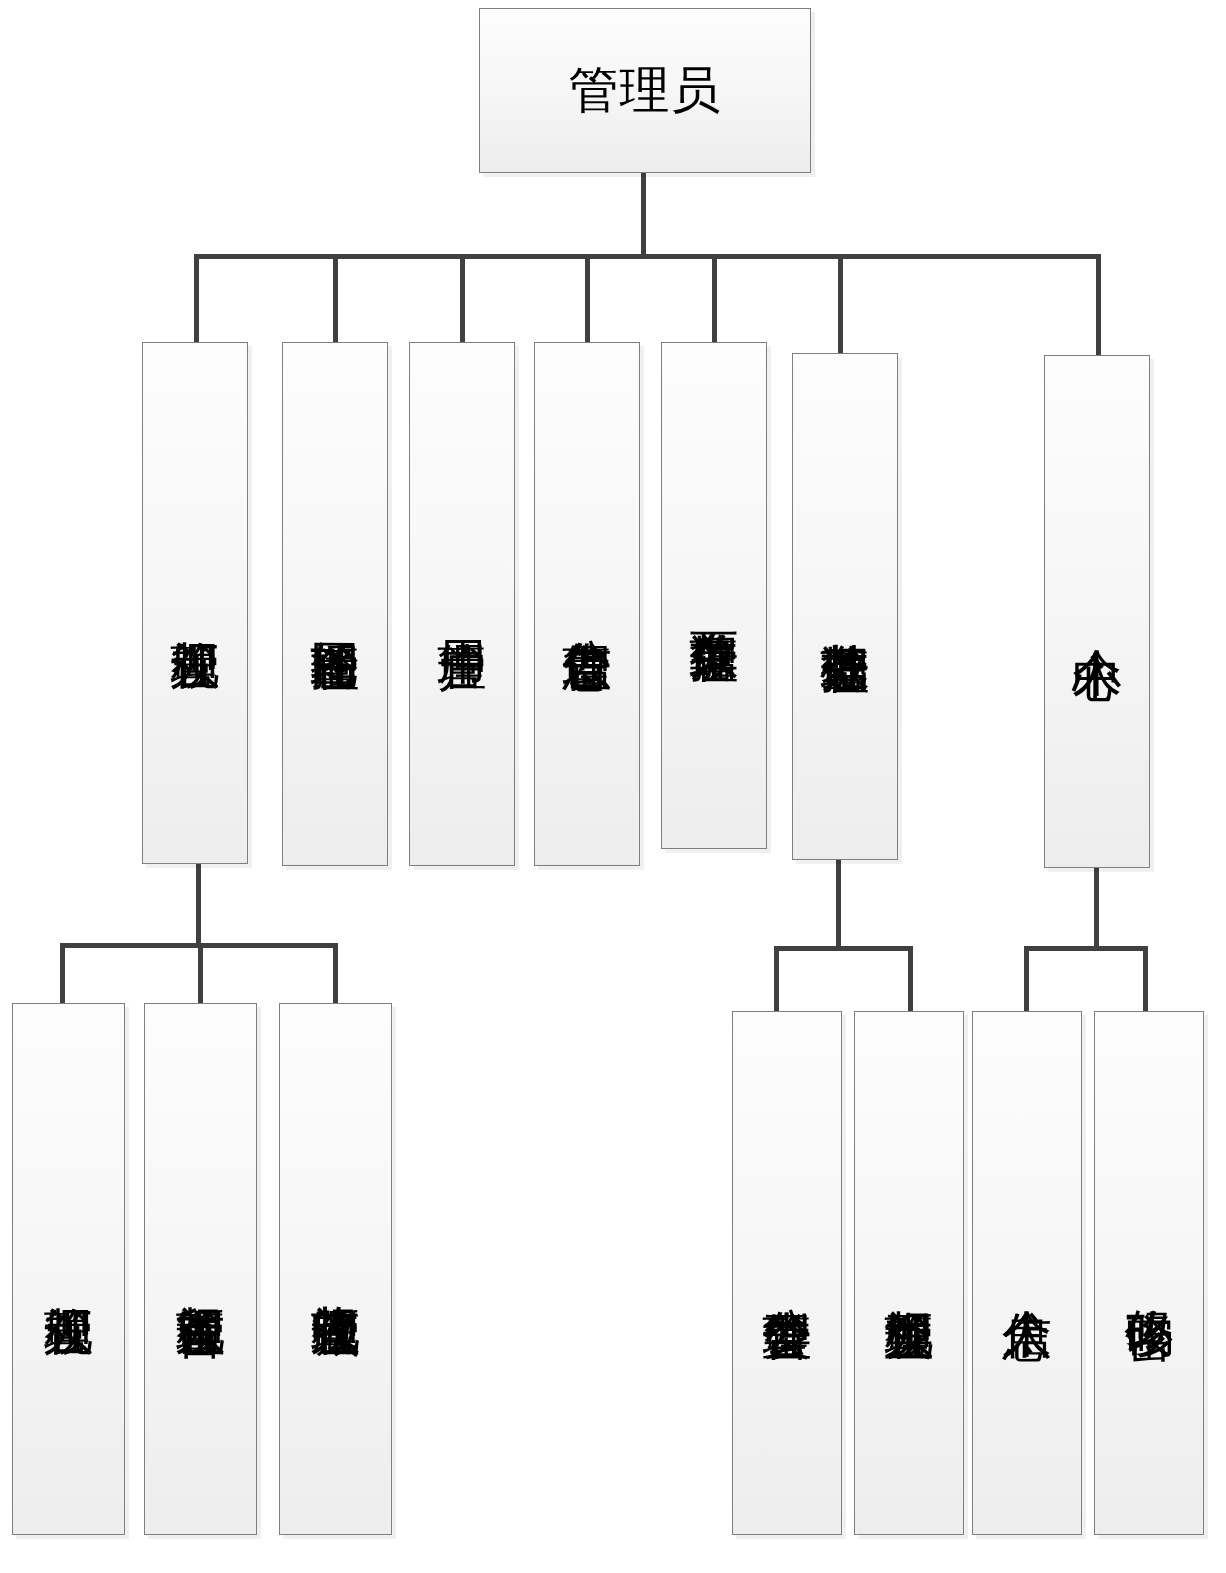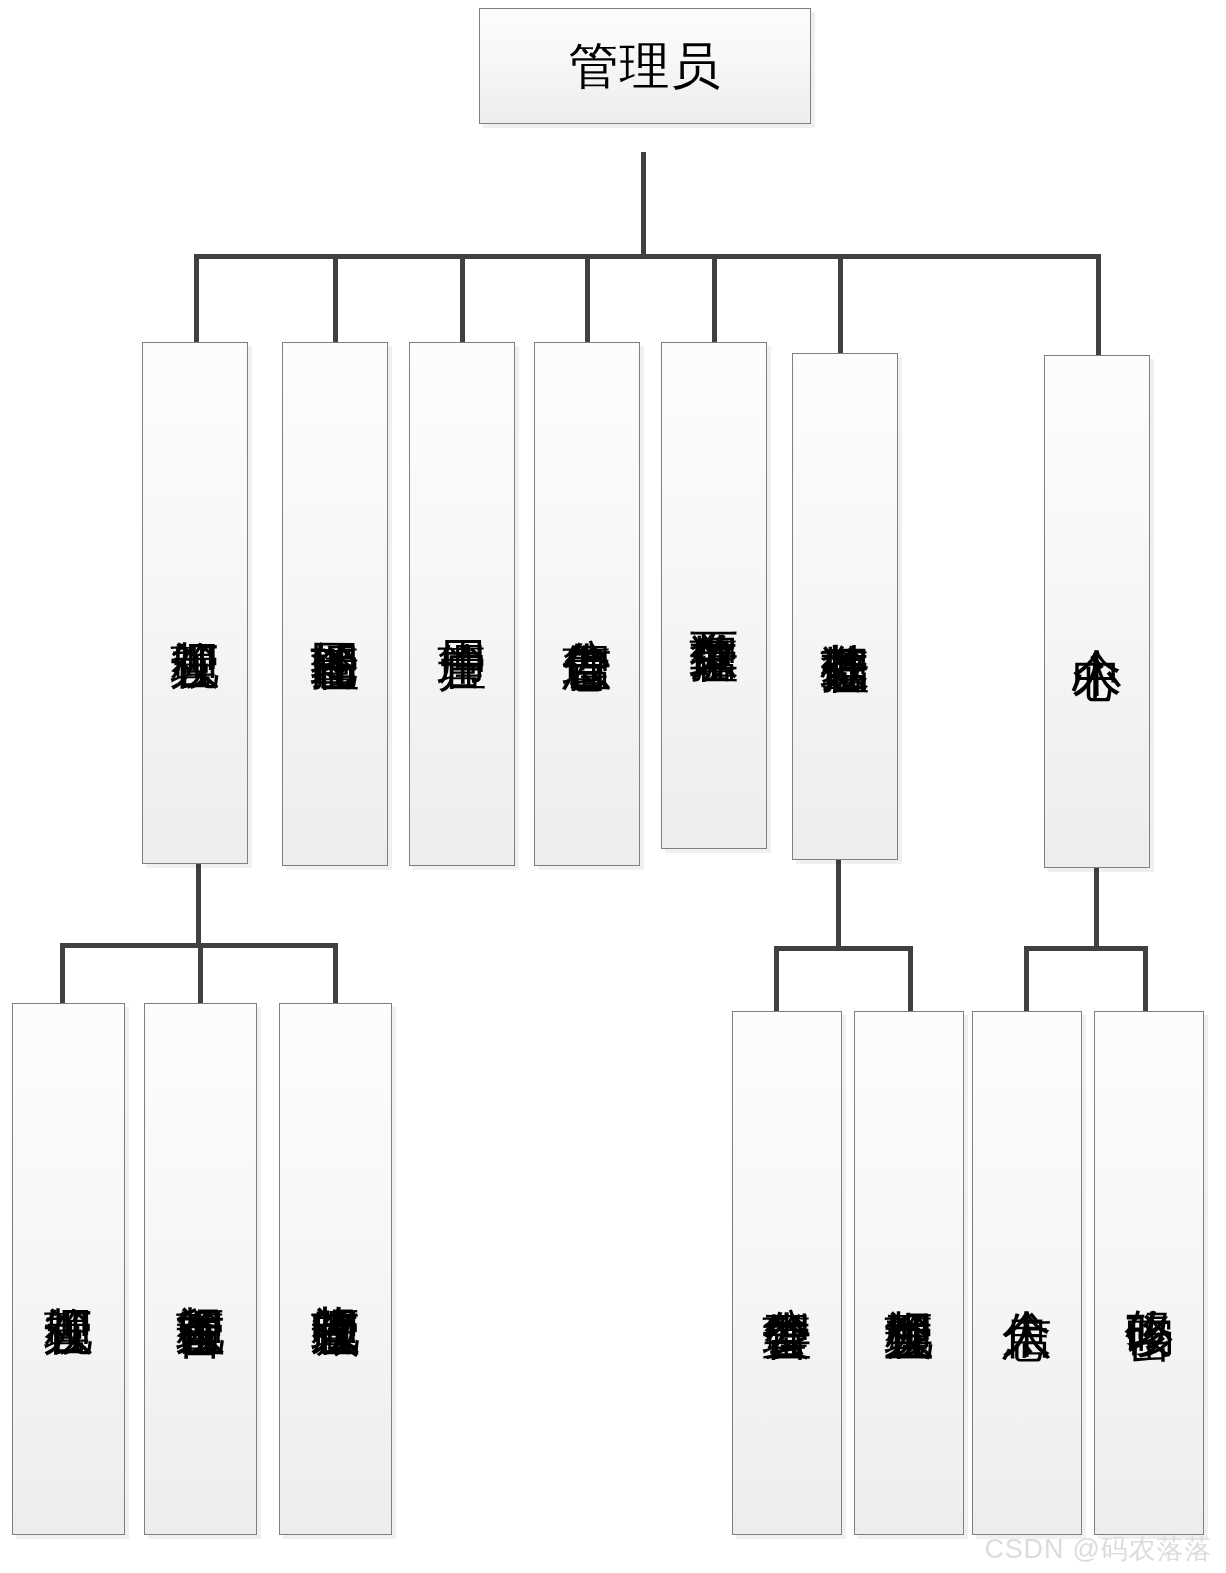--- a/index.html
+++ b/index.html
@@ -44,21 +44,21 @@
     text-orientation: upright;
     -webkit-text-orientation: upright;
     user-select: none;
   }
 
   
   .node.root {
     left: 479px;
     top: 8px;
     width: 332px;
-    height: 116px;
+    height: 165px;
   }
   .node.root .node-label {
     writing-mode: horizontal-tb;
     font-size: 50px;
     line-height: 1.1;
   }
 
   
   .node.lvl2 {
     width: 106px;
@@ -180,15 +180,14 @@
   </div>
 
   <div class="node lvl3" style="left:1094px; top:1011px; width:110px; height:524px;">
     <span class="node-label">修改密码</span>
   </div>
 
   <div class="node root">
     <span class="node-label">管理员</span>
   </div>
 
-  <div class="watermark">CSDN @码农落落</div>
 
 </div>
 
 </body></html>

